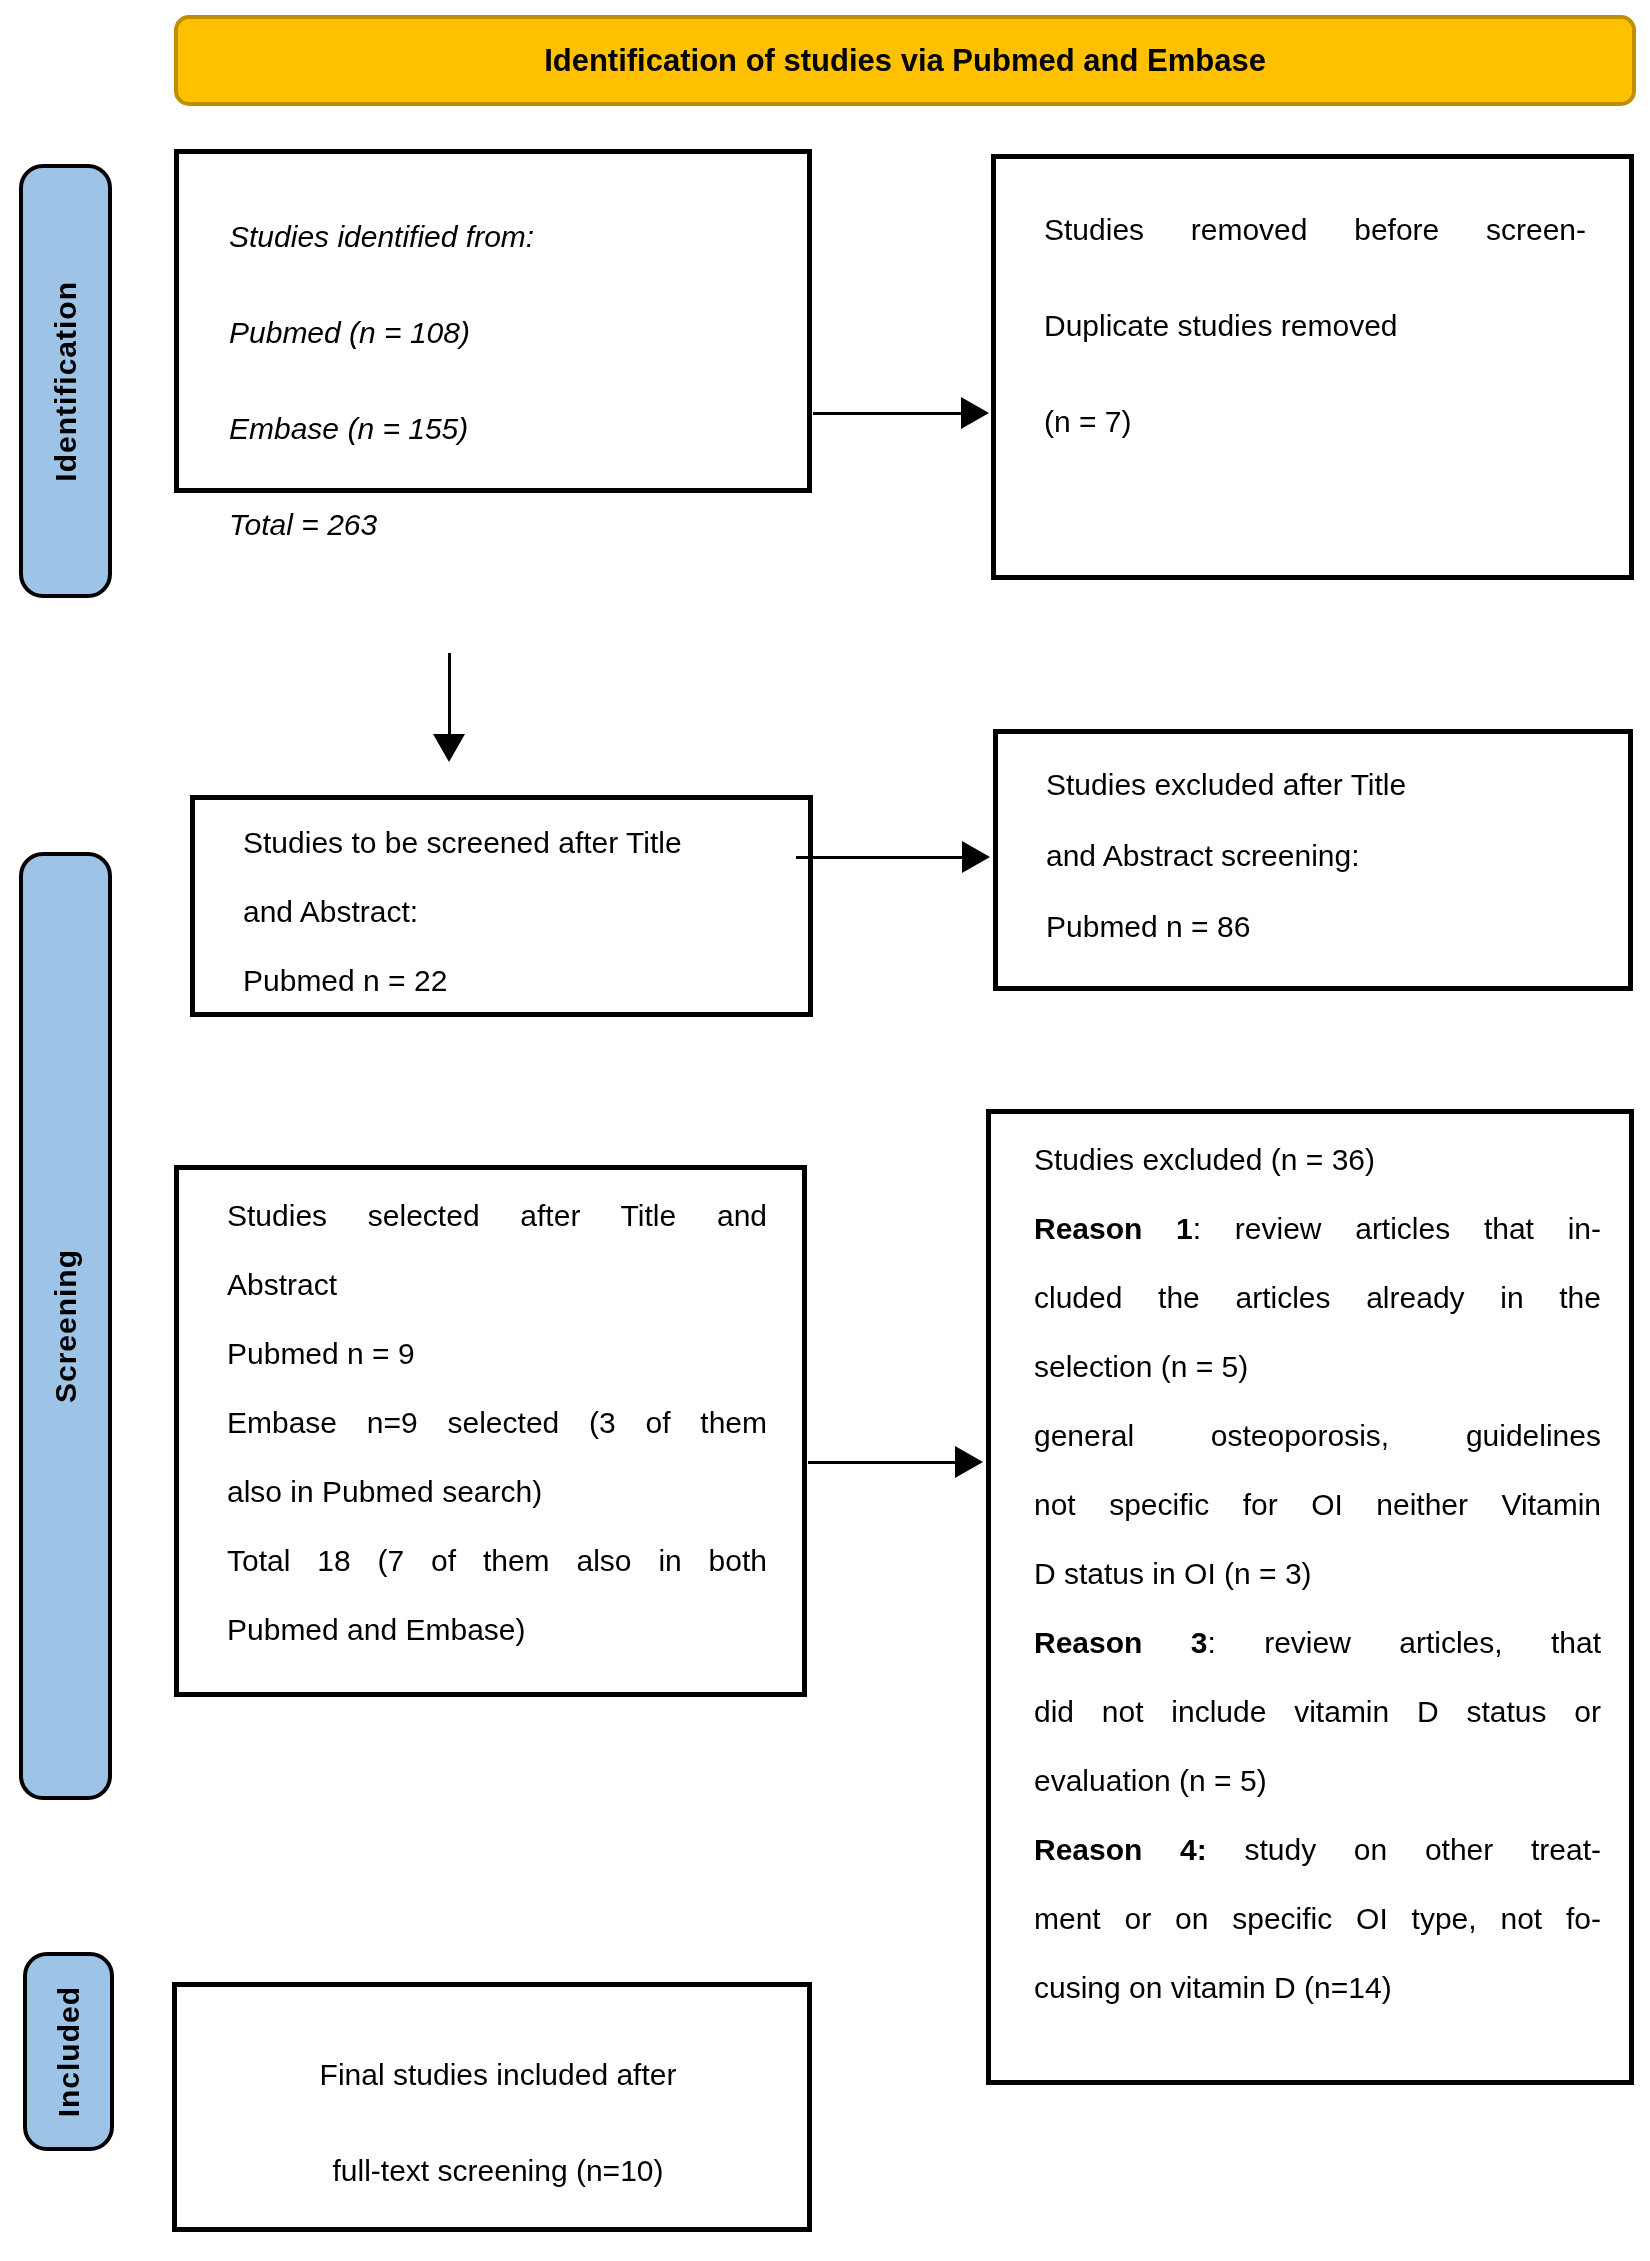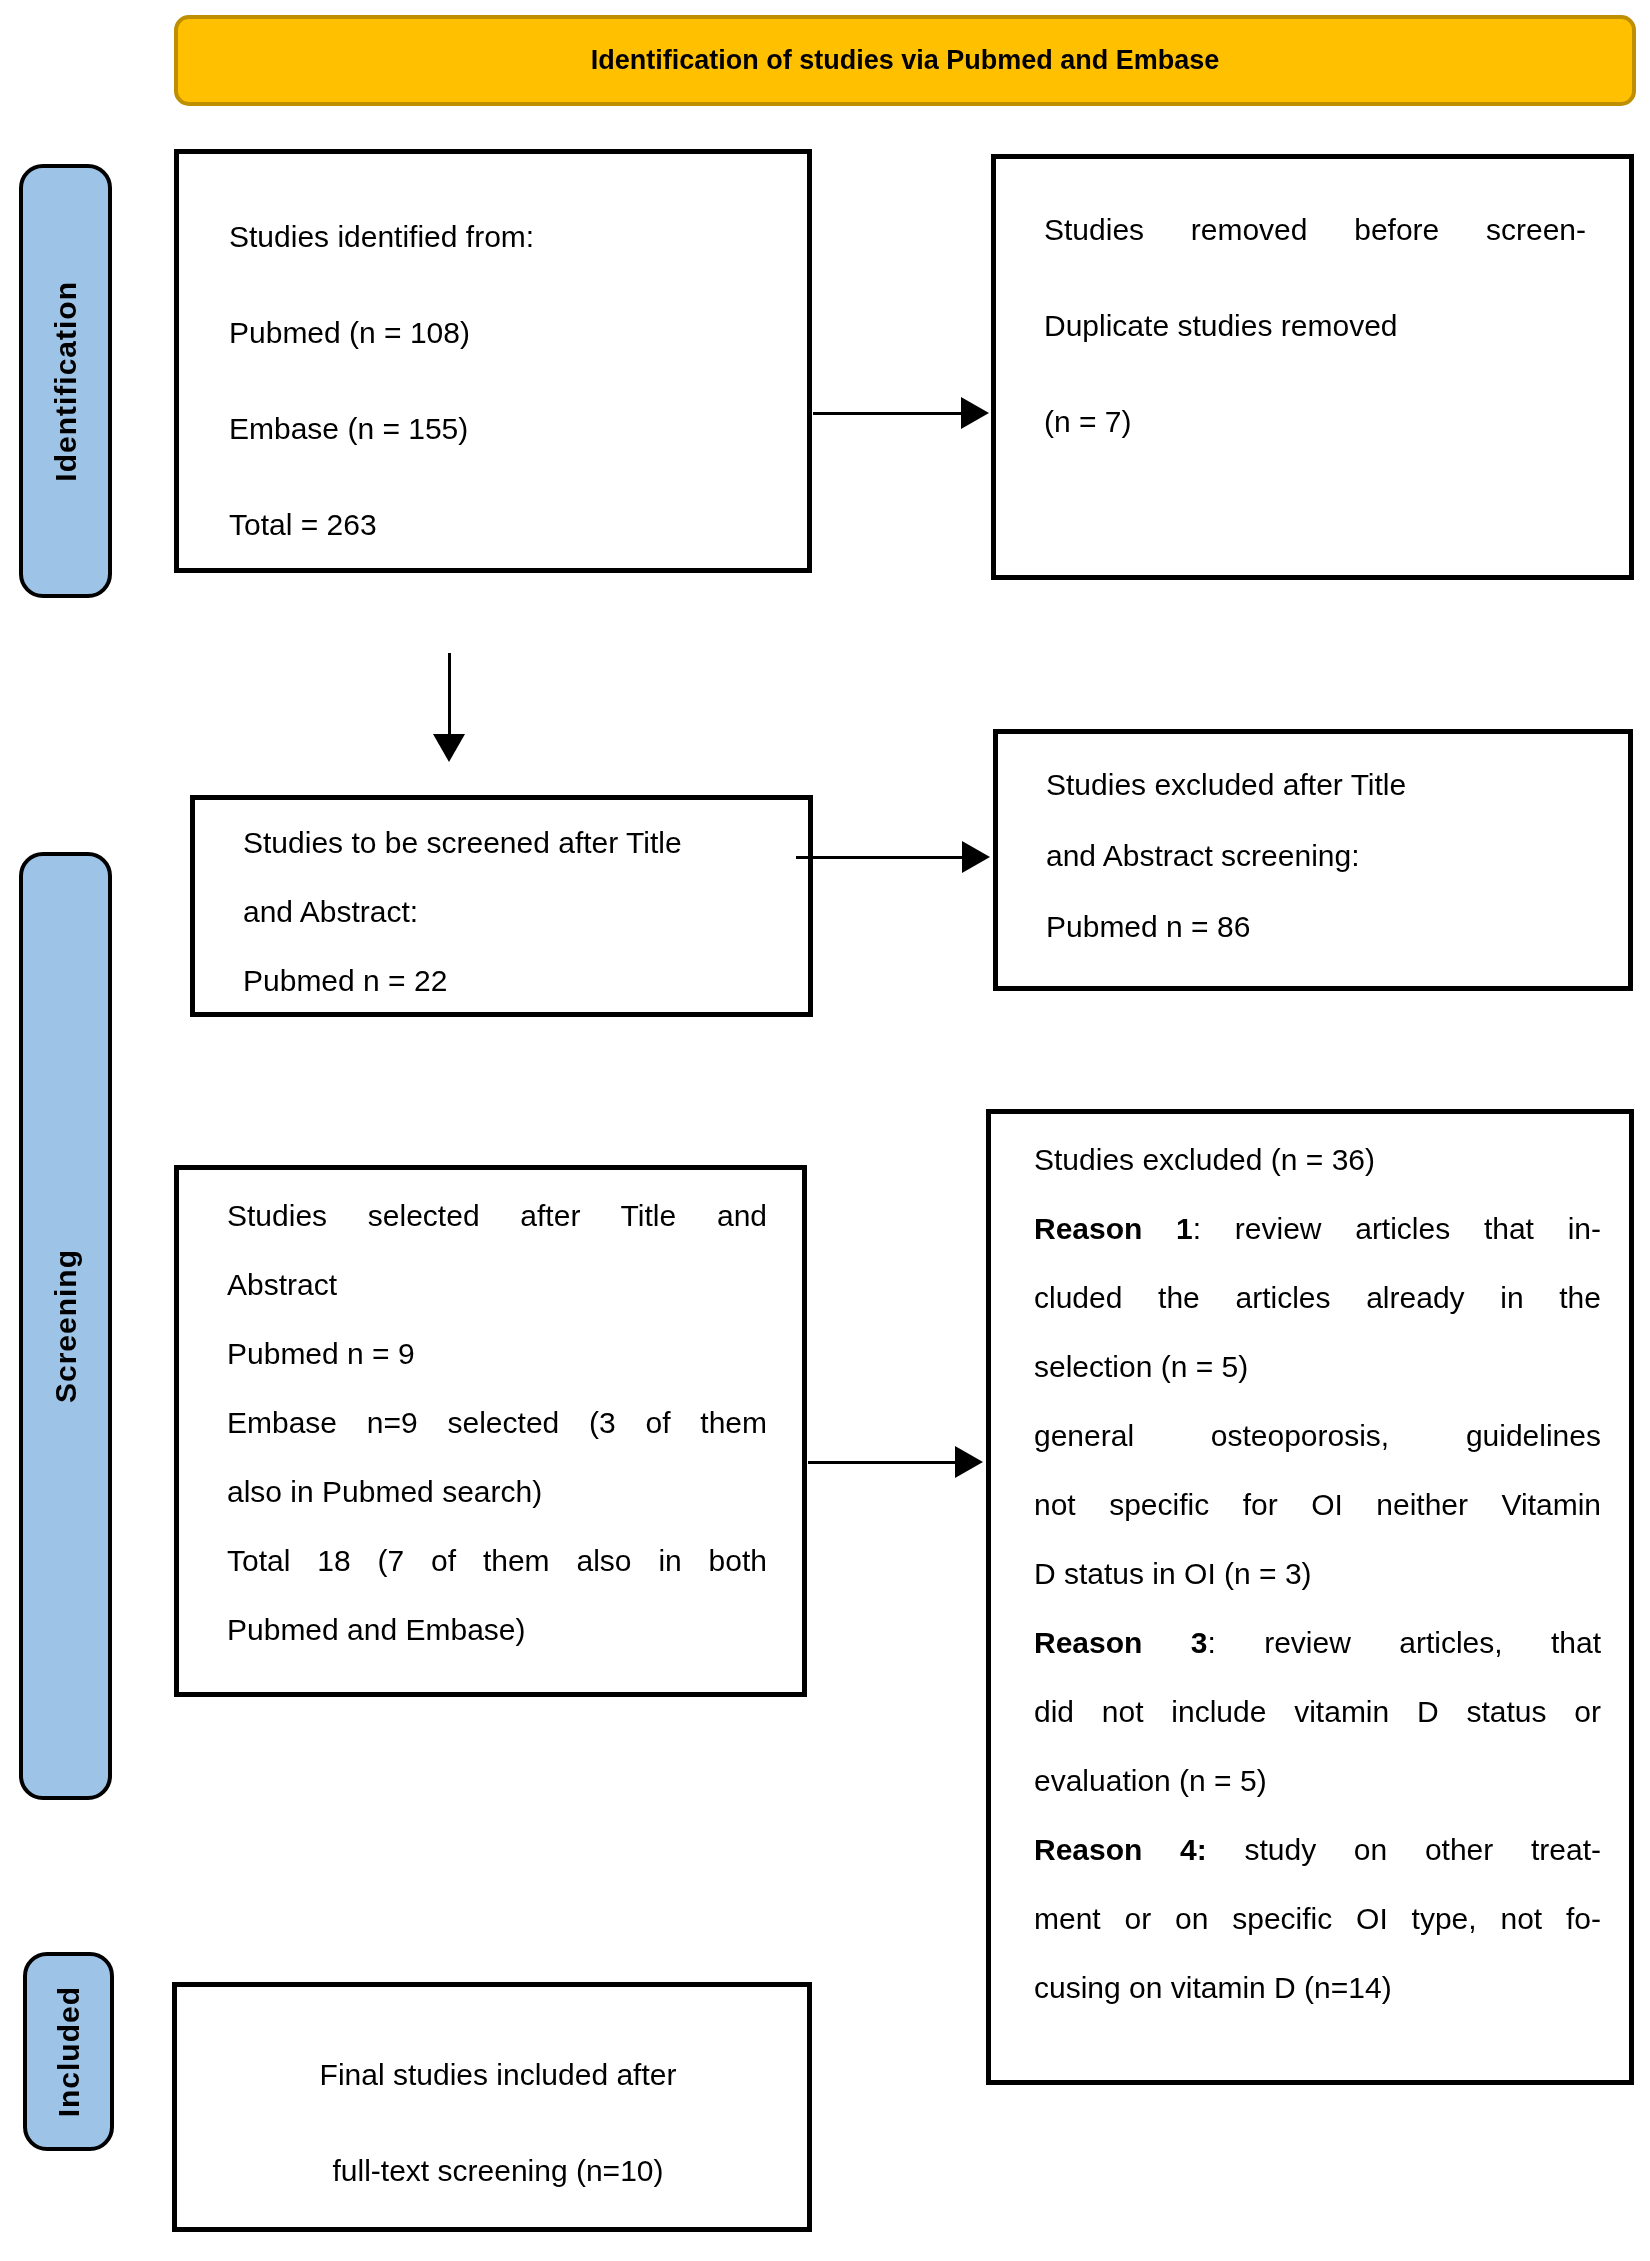--- a/index.html
+++ b/index.html
@@ -11,21 +11,21 @@
     color:#000;
   }
   
   .banner{
     position:absolute;left:174px;top:15px;width:1462px;height:91px;
     box-sizing:border-box;
     background:var(--banner-fill,#FFC000);
     border:4px solid var(--banner-border,#BE8F00);
     border-radius:15px;
     display:flex;align-items:center;justify-content:center;
-    font-size:27px;font-weight:700;
+    font-size:31px;font-weight:700;
   }
   
   .pill{
     position:absolute;box-sizing:border-box;
     background:var(--stage-fill,#9DC3E6);
     border:4px solid #000;border-radius:24px;
     display:flex;align-items:center;justify-content:center;
   }
   .pill span{
     writing-mode:vertical-rl;transform:rotate(180deg);
@@ -36,21 +36,21 @@
   .pill-included{left:23px;top:1952px;width:91px;height:199px;}
   
   .fbox{
     position:absolute;box-sizing:border-box;
     background:#fff;border:5px solid #000;
     font-size:30px;line-height:96px;
   }
   .fbox .line{white-space:pre;}
   .fbox .line.just{white-space:normal;text-align:justify;text-align-last:justify;text-justify:inter-word;}
   .fbox .b{font-weight:700;}
-  .box-identified{left:174px;top:149px;width:638px;height:424px;padding:35px 45px 0 50px;}
+  .box-identified{left:174px;top:149px;width:638px;height:344px;padding:35px 45px 0 50px;font-style:italic;}
   .box-removed{left:991px;top:154px;width:643px;height:426px;padding:23px 43px 0 48px;}
   .box-toscreen{left:190px;top:795px;width:623px;height:222px;padding:8px 35px 0 48px;line-height:69px;}
   .box-excluded-ta{left:993px;top:729px;width:640px;height:262px;padding:15px 43px 0 48px;line-height:71px;}
   .box-selected{left:174px;top:1165px;width:633px;height:532px;padding:11px 35px 0 48px;line-height:69px;}
   .box-reasons{left:986px;top:1109px;width:648px;height:976px;padding:11px 28px 0 43px;line-height:69px;}
   .box-final{left:172px;top:1982px;width:640px;height:250px;padding:40px 43px 0 55px;text-align:center;}
   
   .shaft{position:absolute;background:#000;}
   .head{position:absolute;width:0;height:0;}
   .head-right{border-left:28px solid #000;border-top:16.6px solid transparent;border-bottom:16.6px solid transparent;}

